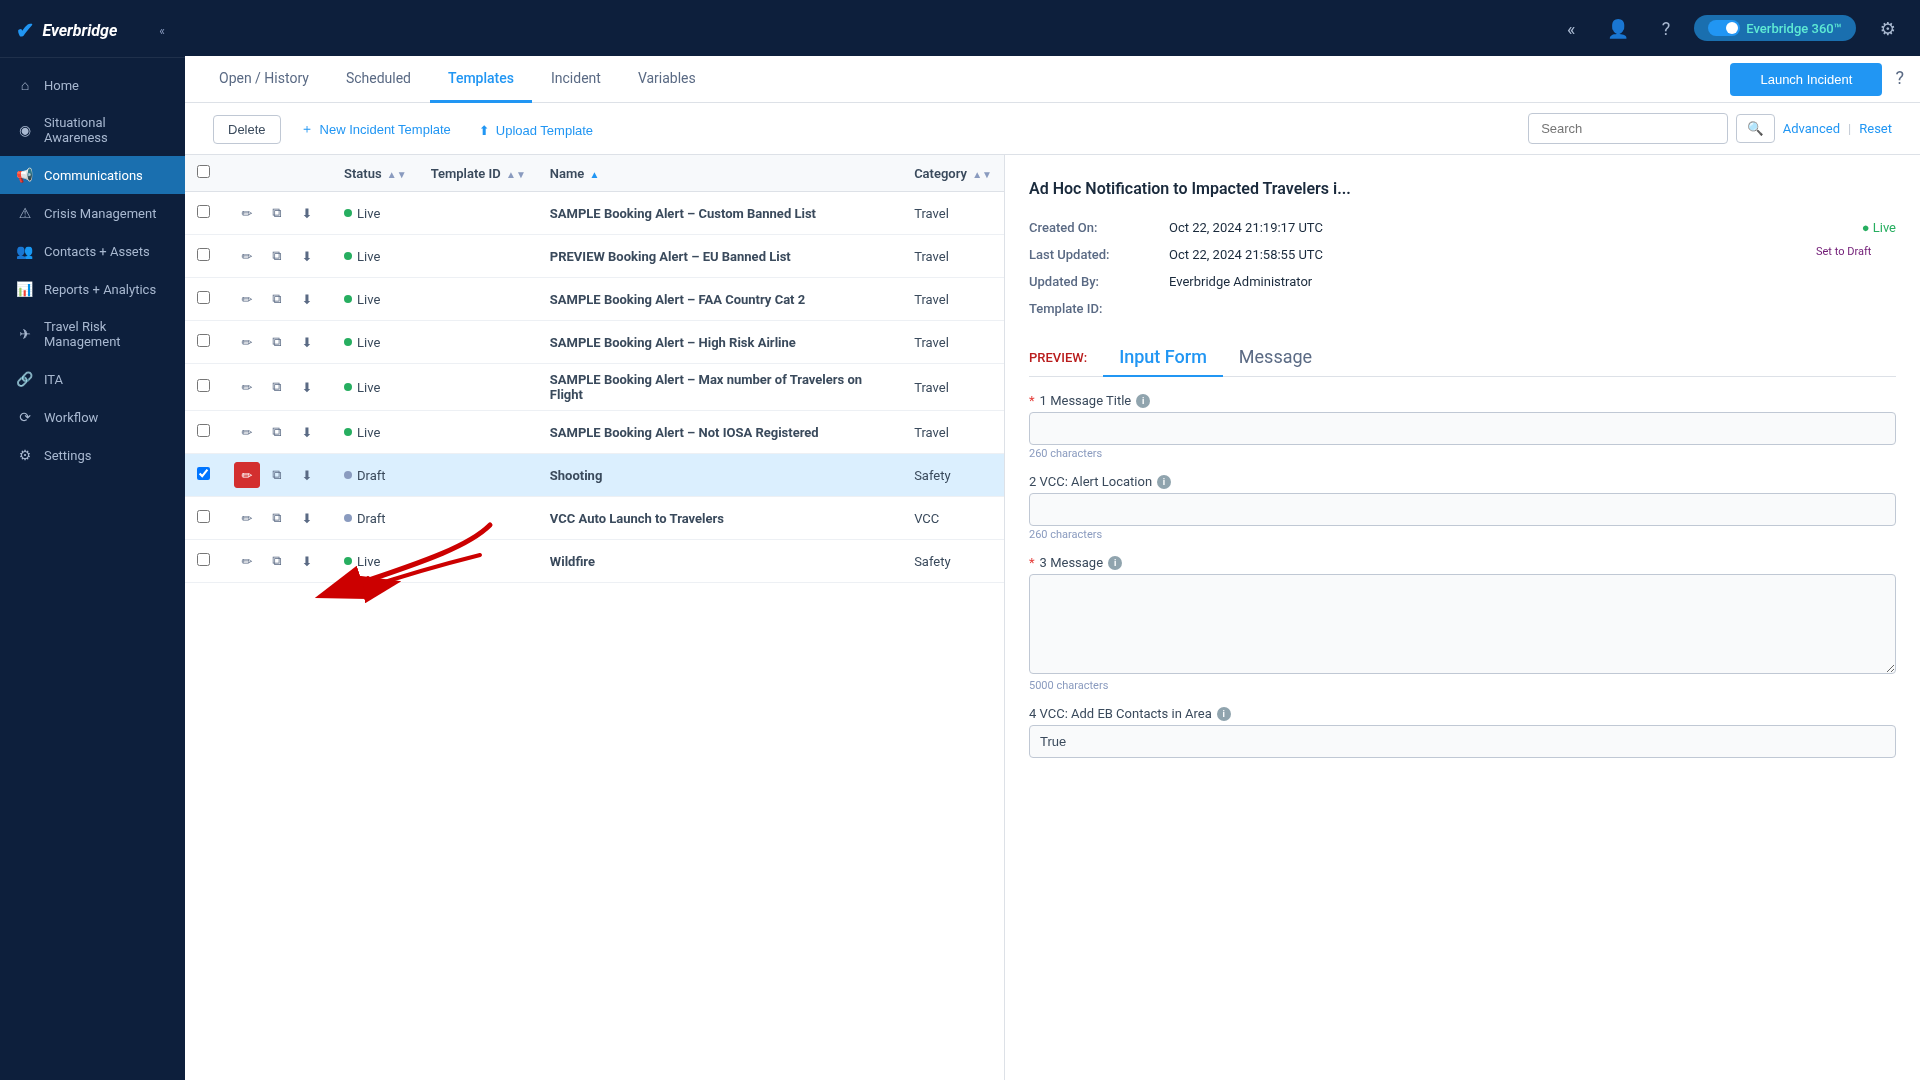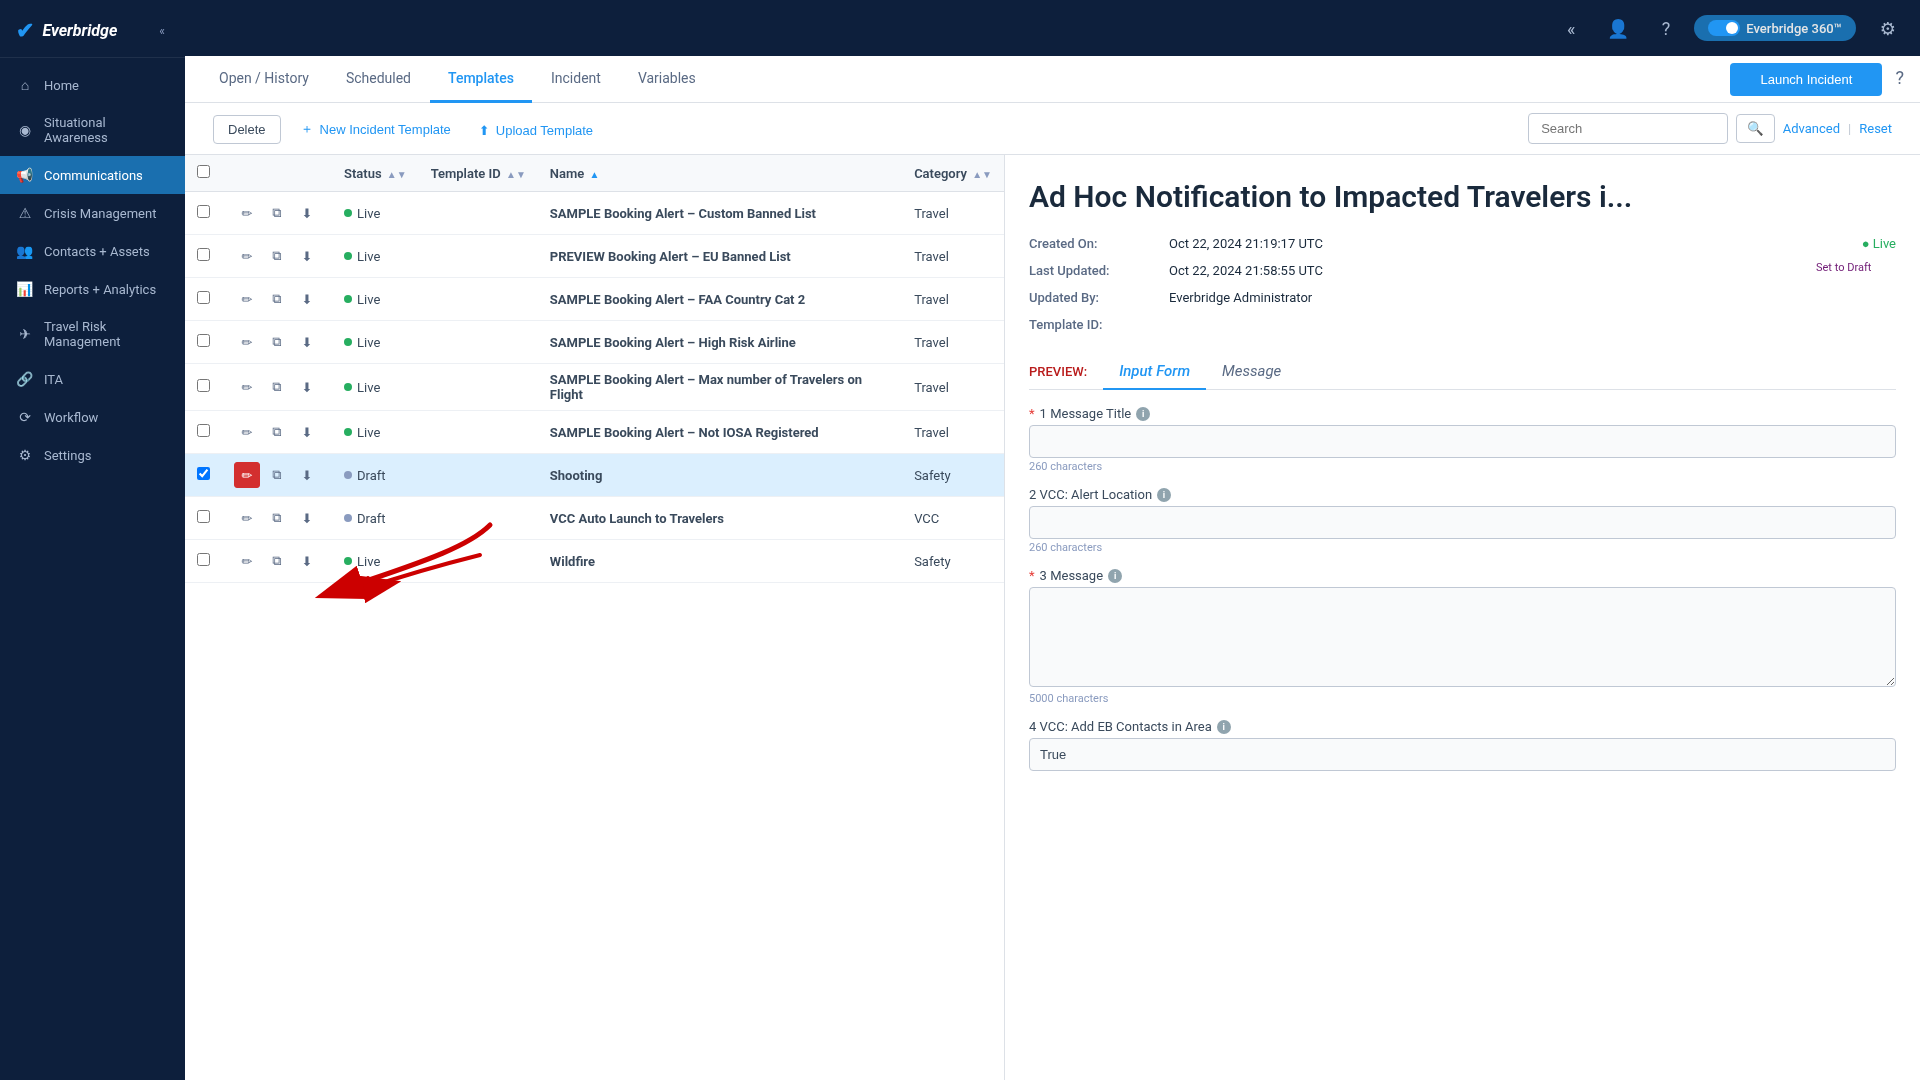--- a/index.html
+++ b/index.html
@@ -65,21 +65,21 @@
       flex-shrink: 0;
     }
     .topbar-icon {
       color: #a8b8d0;
       font-size: 18px;
       cursor: pointer;
       padding: 4px 8px;
     }
     .topbar-badge {
       background: #1a6faf;
-      color: #e5e5e5;
+      color: #5eead4;
       border-radius: 20px;
       padding: 5px 14px;
       font-size: 13px;
       font-weight: 500;
       display: flex;
       align-items: center;
       gap: 6px;
       cursor: pointer;
       justify-content: flex-end;
     }
@@ -296,21 +296,21 @@
     .view-count { margin-left: auto; }
 
     
     .detail-pane {
       flex: 1;
       overflow-y: auto;
       padding: 24px 24px;
       background: #fff;
     }
     .detail-title {
-      font-size: 30px;
+      font-size: 16px;
       font-weight: 600;
       color: #1a2a3c;
       margin-bottom: 20px;
     }
     .meta-grid {
       display: grid;
       grid-template-columns: 140px 1fr 80px;
       gap: 8px 0;
       margin-bottom: 20px;
       font-size: 13px;
@@ -325,25 +325,24 @@
       display: flex;
       align-items: center;
       gap: 0;
       margin-bottom: 16px;
       border-bottom: 1px solid #dde1e7;
     }
     .preview-label { font-size: 13px; color: #b91c1c; padding-right: 16px; font-weight: 500; }
     .preview-tab {
       padding: 8px 16px;
       cursor: pointer;
-      font-size: 15px;
+      font-size: 18px;
       color: #5a6a84;
       border-bottom: 2px solid transparent;
       margin-bottom: -1px;
-      font-style: italic;
     }
     .preview-tab.active { color: #2196f3; border-bottom-color: #2196f3; font-weight: 500; }
 
     .form-field-group { margin-bottom: 14px; }
     .form-field-label {
       font-size: 13px;
       color: #3a4a5c;
       margin-bottom: 4px;
       display: flex;
       align-items: center;

